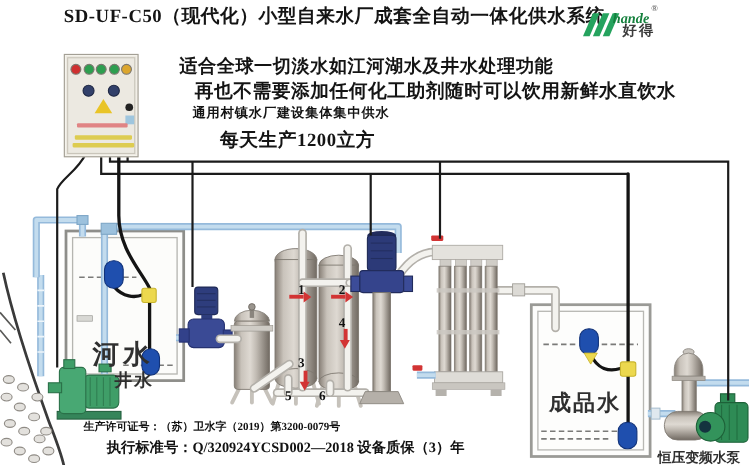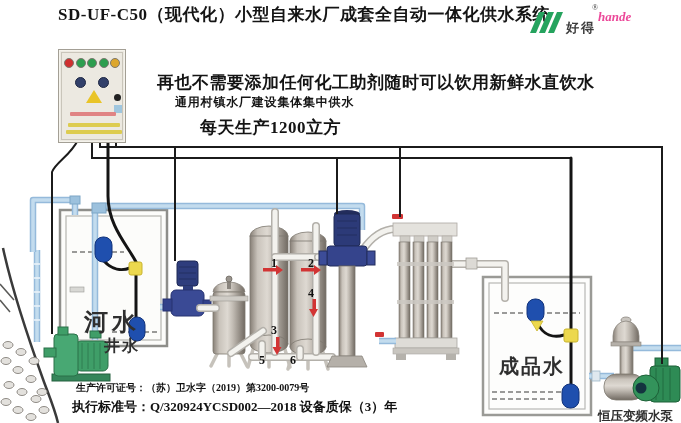--- a/index.html
+++ b/index.html
@@ -2,26 +2,26 @@
 <html><head>
 <meta charset="utf-8">
 <style>
   html,body{margin:0;padding:0;background:#888;}
   .canvas{position:relative;width:681px;height:423px;background:#ffffff;overflow:hidden;
           font-family:"Liberation Serif","DejaVu Serif",serif;}
   .hline{position:absolute;font-weight:bold;color:#141414;white-space:nowrap;line-height:1;z-index:3;}
   .l1{left:58px;top:6px;font-size:17px;letter-spacing:.5px;}
   .l2{left:120px;top:30px;font-size:17px;letter-spacing:1px;}
   .l3{left:163px;top:52px;font-size:16.5px;letter-spacing:.5px;}
-  .l4{left:157px;top:74px;font-size:17px;letter-spacing:.5px;text-align:center;}
+  .l4{left:177px;top:74px;font-size:17px;letter-spacing:.5px;text-align:center;}
   .l5{left:175px;top:96px;font-size:12px;letter-spacing:.8px;}
   .l6{left:200px;top:119px;font-size:17px;letter-spacing:.5px;}
   .logo{position:absolute;left:524px;top:3px;width:84px;height:38px;z-index:3;}
   .logo .script{position:absolute;left:33px;top:6px;font-style:italic;font-weight:bold;
-                font-size:13px;color:#ec4899;margin-left:41px;}
+                font-size:13px;color:#15803d;}
   .logo .cn{position:absolute;left:42px;top:16px;font-size:13px;font-weight:bold;color:#3c3c3c;letter-spacing:2px;}
   .logo .reg{position:absolute;left:68px;top:0px;font-size:8px;color:#3c3c3c;}
   
   .cab{position:absolute;left:58px;top:49px;width:66px;height:92px;background:#ece9e1;
        border:1px solid #a39f95;box-shadow:inset 0 0 0 1px #f5f3ec;z-index:2;}
   .cab-panel{position:absolute;left:2px;top:2px;right:2px;bottom:2px;border:1px solid #c9c5ba;}
   .cab-lights{position:absolute;left:2px;right:2px;top:5px;display:flex;justify-content:space-between;}
   .lt{width:10px;height:10px;border-radius:50%;border:1px solid #7c7870;box-sizing:border-box;}
   .lt1{background:#cf3030;} .lt2{background:#2d9e4f;} .lt3{background:#2d9e4f;}
   .lt4{background:#2d9e4f;} .lt5{background:#dca62d;}
@@ -43,28 +43,29 @@
   .pbi{stroke:#c3dcee;stroke-width:3.5;fill:none;stroke-linejoin:round;stroke-linecap:butt;}
   .pwo{stroke:#b3b0aa;stroke-width:8;fill:none;stroke-linejoin:round;stroke-linecap:round;}
   .pwi{stroke:#f3f2ee;stroke-width:5;fill:none;stroke-linejoin:round;stroke-linecap:round;}
   .dash{stroke:#7a7a78;stroke-width:1.5;stroke-dasharray:5,3;fill:none;}
   .tklabel{font-family:"Liberation Serif","DejaVu Serif",serif;font-weight:bold;fill:#2f2f2f;}
   .vnum{font-family:"Liberation Serif","DejaVu Serif",serif;font-weight:bold;font-size:12px;fill:#111;}
   .leg{stroke:#c6c2bb;stroke-width:3.5;stroke-linecap:round;}
   .footer{position:absolute;z-index:3;color:#111;white-space:nowrap;font-weight:bold;}
   .basis{left:25px;top:388px;font-size:21px;letter-spacing:2px;margin-top:39px;}
   .lic{left:76px;top:381px;font-size:10px;}
-  .std{left:72px;top:398px;font-size:13px;}
+  .std{left:97px;top:398px;font-size:13px;}
 </style>
 </head>
 <body>
 
 <div class="canvas">
 
   <div class="hline l1">SD-UF-C50（现代化）小型自来水厂成套全自动一体化供水系统</div>
+  <div class="hline l3">适合全球一切淡水如江河湖水及井水处理功能</div>
   <div class="hline l4">再也不需要添加任何化工助剂随时可以饮用新鲜水直饮水</div>
   <div class="hline l5">通用村镇水厂建设集体集中供水</div>
   <div class="hline l6">每天生产1200立方</div>
 
   <div class="logo">
     <svg width="84" height="38">
       <path d="M6,30 L15,9 L21,9 L12,30 Z" fill="#25a35e"></path>
       <path d="M15,30 L24,9 L30,9 L21,30 Z" fill="#25a35e"></path>
       <path d="M24,30 L33,9 L39,9 L30,30 Z" fill="#25a35e"></path>
     </svg>

